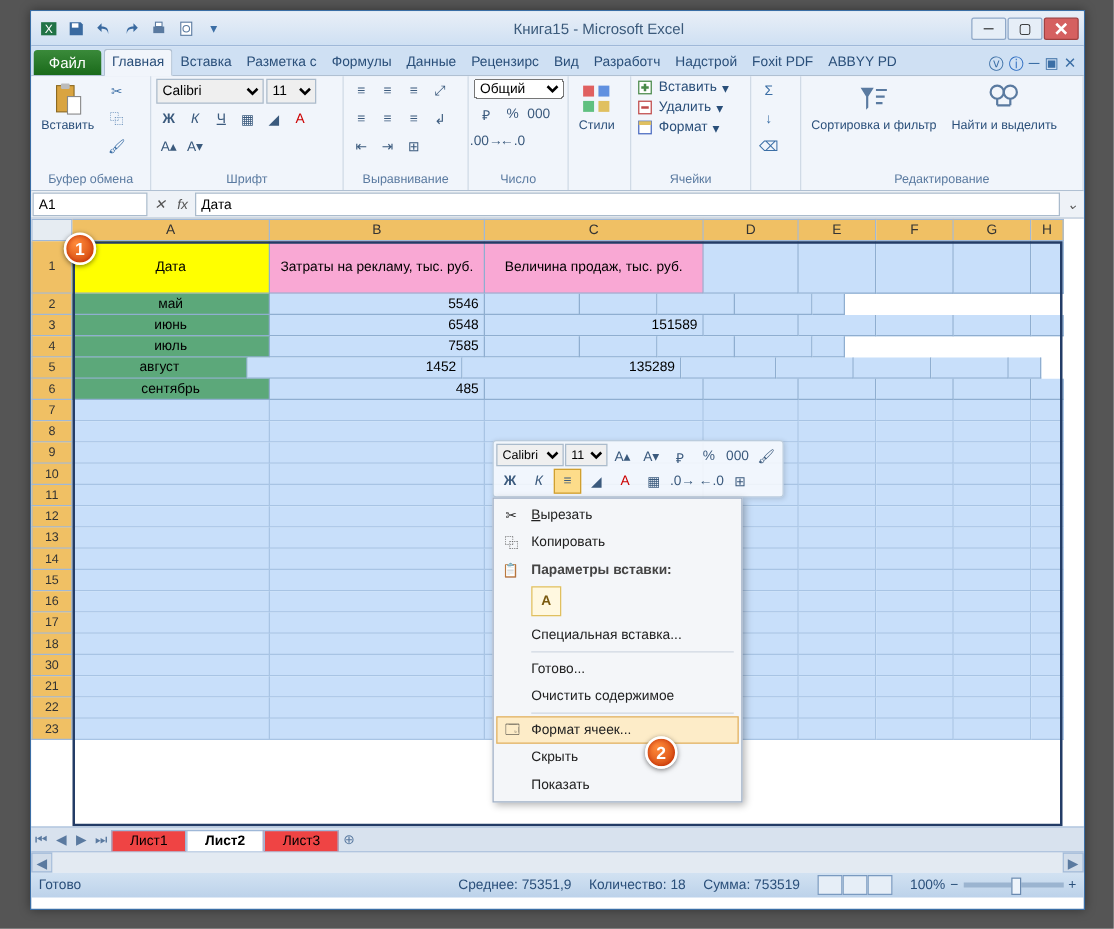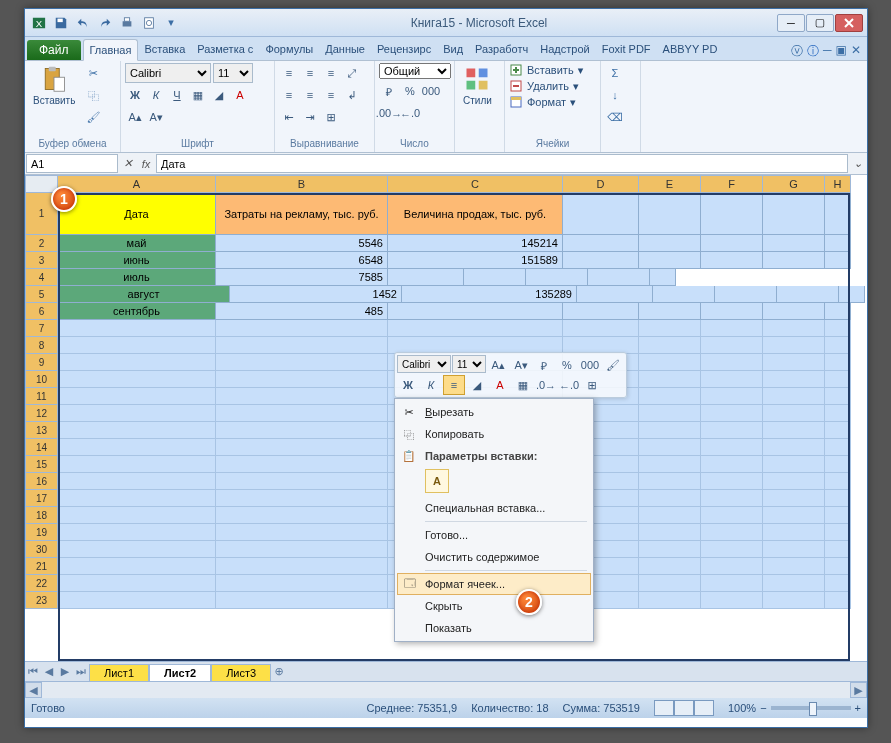--- a/index.html
+++ b/index.html
@@ -43,27 +43,27 @@
 .colhead{display:flex;position:absolute;top:0;left:0;right:0;height:18px}
 .corner{width:33px;height:18px;background:#e6ecf2;border:1px solid #9fb8d8;cursor:pointer}
 .ch{height:18px;background:#f0c064;border:1px solid #9fb8d8;border-left:0;display:flex;align-items:center;justify-content:center;color:#333;font-size:11px}
 .rows{position:absolute;top:18px;left:0;right:0}
 .row{display:flex;height:17px}
 .row.hdr{height:42px}
 .rh{width:33px;background:#f0c064;border:1px solid #9fb8d8;border-top:0;display:flex;align-items:center;justify-content:center;font-size:10px;color:#333}
 .cell{border:1px solid #8faed0;border-top:0;border-left:0;display:flex;align-items:center;padding:0 4px;background:#c8dffa;font-size:11px}
 .row.hdr .cell{align-items:center;justify-content:center;text-align:center}
 .cell.hdrA{background:#ffff00;justify-content:center}
-.cell.hdrBC{background:#fdba74;justify-content:center}
+.cell.hdrBC{background:#f9a8d4;justify-content:center}
 .cell.rA{background:#5ca87a;color:#000;justify-content:center}
 .cell.num{justify-content:flex-end}
 .selected-overlay{position:absolute;left:33px;top:18px;right:17px;bottom:0;border:2px solid #233c66;pointer-events:none}
 .sheet-tabs{height:20px;background:#d8e2ee;display:flex;align-items:center;border-top:1px solid #9fb8d8}
 .navtri{width:16px;height:16px;display:flex;align-items:center;justify-content:center;color:#5a7aa0;cursor:pointer}
-.stab{padding:2px 14px;background:#fde047;border:1px solid #9fb8d8;border-bottom:0;font-size:11px;cursor:pointer;margin-top:2px}
+.stab{padding:2px 14px;background:#ef4444;border:1px solid #9fb8d8;border-bottom:0;font-size:11px;cursor:pointer;margin-top:2px}
 .stab.active{background:#fff;font-weight:bold}
 .statusbar{height:20px;background:linear-gradient(#d2e2f2,#bcd2ea);display:flex;align-items:center;padding:0 6px;font-size:11px;color:#2a4f7a;gap:14px}
 .statusbar .spacer{flex:1}
 .viewbtns{display:flex;gap:0}
 .viewbtns .vb{width:20px;height:16px;border:1px solid #7a9ac0;background:#e6eef7;cursor:pointer}
 .zoom{display:flex;align-items:center;gap:4px}
 .zoom .slider{width:80px;height:4px;background:#9bb4d0;position:relative}
 .zoom .slider::after{content:"";position:absolute;left:48%;top:-4px;width:6px;height:12px;background:#eef4fb;border:1px solid #6a8ab0}
 .mini-toolbar{position:absolute;background:rgba(248,250,253,0.85);border:1px solid #bcd;border-radius:3px;padding:2px;box-shadow:1px 1px 4px rgba(0,0,0,.15)}
 .mini-toolbar .btnrow .sq{width:22px;height:20px}
@@ -132,21 +132,21 @@
       <div class="winbtn close">
           <svg width="10" height="10" viewBox="0 0 10 10">
             <path d="M1 1l8 8M9 1l-8 8" stroke="#fff" stroke-width="2"></path>
           </svg>
         </div>
     </div>
   </div>
 
   <div class="ribbon-tabs">
     <div class="file-tab">Файл</div>
-    <div id="rtabs" style="display: flex;">
+    <div id="rtabs" style="display: flex; align-items: center;">
         <div class="rtab active">Главная</div>
         <div class="rtab">Вставка</div>
         <div class="rtab">Разметка с</div>
         <div class="rtab">Формулы</div>
         <div class="rtab">Данные</div>
         <div class="rtab">Рецензирс</div>
         <div class="rtab">Вид</div>
         <div class="rtab">Разработч</div>
         <div class="rtab">Надстрой</div>
         <div class="rtab">Foxit PDF</div>
@@ -283,20 +283,40 @@
       <div class="group-content">
         <div class="smcol">
           <span class="smicon">Σ</span>
           <span class="smicon">↓</span>
           <span class="smicon">⌫</span>
         </div>
       </div>
       <div class="group-label"></div>
     </div>
 
+    <div class="group" style="flex:1">
+      <div class="group-content">
+        <div class="bigbtn">
+          <svg viewBox="0 0 32 32">
+              <path d="M4 6h12l-5 8v10l-2 2V14z" fill="#5a7aa0"></path>
+              <path d="M18 8h10M18 14h8M18 20h6" stroke="#5a7aa0" stroke-width="2"></path>
+            </svg>
+          <span class="lbl">Сортировка и фильтр</span>
+        </div>
+        <div class="bigbtn">
+          <svg viewBox="0 0 32 32">
+              <circle cx="10" cy="10" r="6" fill="none" stroke="#5a7aa0" stroke-width="2"></circle>
+              <circle cx="22" cy="10" r="6" fill="none" stroke="#5a7aa0" stroke-width="2"></circle>
+              <path d="M10 16v6M22 16v6M10 22h12" stroke="#5a7aa0" stroke-width="2"></path>
+            </svg>
+          <span class="lbl">Найти и выделить</span>
+        </div>
+      </div>
+      <div class="group-label">Редактирование</div>
+    </div>
   </div>
 
   <div class="formula-bar">
     <div class="namebox">A1</div>
     <div class="fxbtn">✕</div>
     <div class="fxbtn">fx</div>
     <div class="formula-input">Дата</div>
     <div class="fxbtn">⌄</div>
   </div>
 
@@ -321,21 +341,20 @@
           <div class="cell" style="width: 76px;"></div>
           <div class="cell" style="width: 62px;"></div>
           <div class="cell" style="width: 62px;"></div>
           <div class="cell" style="width: 62px;"></div>
           <div class="cell" style="width: 26px;"></div>
         </div>
         <div class="row">
           <div class="rh">2</div>
           <div class="cell rA" style="width: 158px;">май</div>
           <div class="cell num" style="width: 172px;">5546</div>
-          <div class="cell num" style="width: 175px;">145214</div>
           <div class="cell" style="width: 76px;"></div>
           <div class="cell" style="width: 62px;"></div>
           <div class="cell" style="width: 62px;"></div>
           <div class="cell" style="width: 62px;"></div>
           <div class="cell" style="width: 26px;"></div>
         </div>
         <div class="row">
           <div class="rh">3</div>
           <div class="cell rA" style="width: 158px;">июнь</div>
           <div class="cell num" style="width: 172px;">6548</div>
@@ -351,21 +370,21 @@
           <div class="cell rA" style="width: 158px;">июль</div>
           <div class="cell num" style="width: 172px;">7585</div>
           <div class="cell" style="width: 76px;"></div>
           <div class="cell" style="width: 62px;"></div>
           <div class="cell" style="width: 62px;"></div>
           <div class="cell" style="width: 62px;"></div>
           <div class="cell" style="width: 26px;"></div>
         </div>
         <div class="row">
           <div class="rh">5</div>
-          <div class="cell rA" style="width: 172px;">август</div>
+          <div class="cell rA" style="width: 140px;">август</div>
           <div class="cell num" style="width: 172px;">1452</div>
           <div class="cell num" style="width: 175px;">135289</div>
           <div class="cell" style="width: 76px;"></div>
           <div class="cell" style="width: 62px;"></div>
           <div class="cell" style="width: 62px;"></div>
           <div class="cell" style="width: 62px;"></div>
           <div class="cell" style="width: 26px;"></div>
         </div>
         <div class="row">
           <div class="rh">6</div>
@@ -494,31 +513,20 @@
           <div class="cell" style="width: 172px; border-color: rgb(168, 196, 228);"></div>
           <div class="cell" style="width: 175px; border-color: rgb(168, 196, 228);"></div>
           <div class="cell" style="width: 76px; border-color: rgb(168, 196, 228);"></div>
           <div class="cell" style="width: 62px; border-color: rgb(168, 196, 228);"></div>
           <div class="cell" style="width: 62px; border-color: rgb(168, 196, 228);"></div>
           <div class="cell" style="width: 62px; border-color: rgb(168, 196, 228);"></div>
           <div class="cell" style="width: 26px; border-color: rgb(168, 196, 228);"></div>
         </div>
         <div class="row">
           <div class="rh">18</div>
-          <div class="cell" style="width: 158px; border-color: rgb(168, 196, 228);"></div>
-          <div class="cell" style="width: 172px; border-color: rgb(168, 196, 228);"></div>
-          <div class="cell" style="width: 175px; border-color: rgb(168, 196, 228);"></div>
-          <div class="cell" style="width: 76px; border-color: rgb(168, 196, 228);"></div>
-          <div class="cell" style="width: 62px; border-color: rgb(168, 196, 228);"></div>
-          <div class="cell" style="width: 62px; border-color: rgb(168, 196, 228);"></div>
-          <div class="cell" style="width: 62px; border-color: rgb(168, 196, 228);"></div>
-          <div class="cell" style="width: 26px; border-color: rgb(168, 196, 228);"></div>
-        </div>
-        <div class="row">
-          <div class="rh">19</div>
           <div class="cell" style="width: 158px; border-color: rgb(168, 196, 228);"></div>
           <div class="cell" style="width: 172px; border-color: rgb(168, 196, 228);"></div>
           <div class="cell" style="width: 175px; border-color: rgb(168, 196, 228);"></div>
           <div class="cell" style="width: 76px; border-color: rgb(168, 196, 228);"></div>
           <div class="cell" style="width: 62px; border-color: rgb(168, 196, 228);"></div>
           <div class="cell" style="width: 62px; border-color: rgb(168, 196, 228);"></div>
           <div class="cell" style="width: 62px; border-color: rgb(168, 196, 228);"></div>
           <div class="cell" style="width: 26px; border-color: rgb(168, 196, 228);"></div>
         </div>
         <div class="row">

